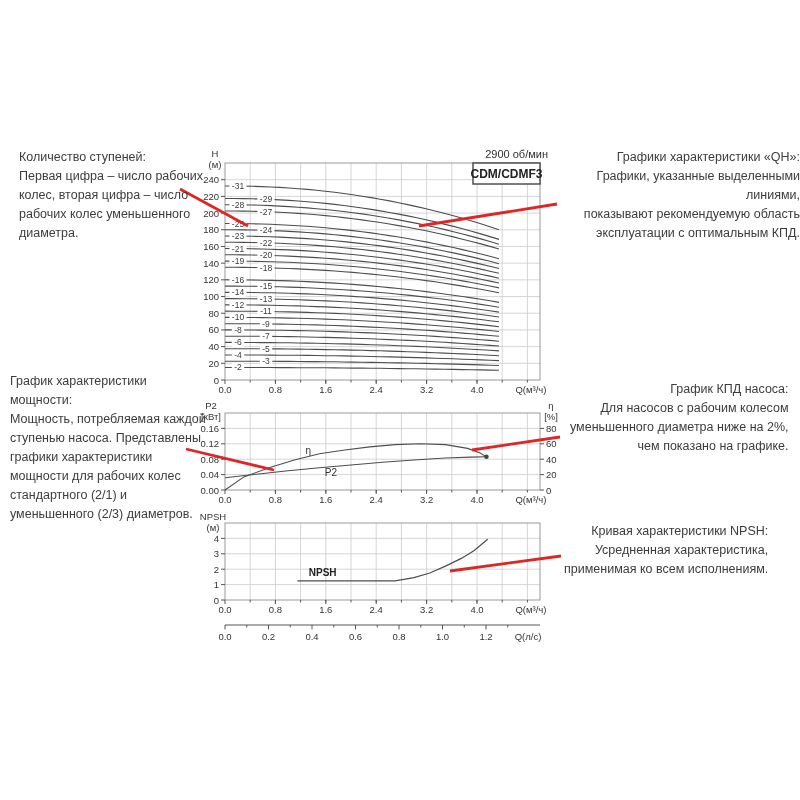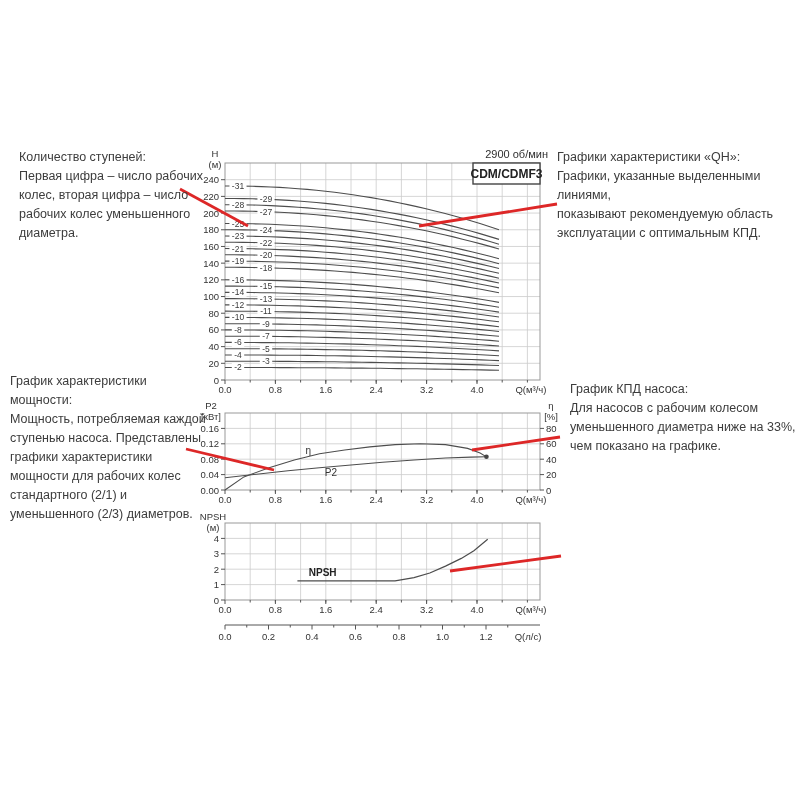--- a/index.html
+++ b/index.html
@@ -1,21 +1,21 @@
 <!DOCTYPE html>
 <html><head>
 <meta charset="utf-8">
 <style>
   html,body{margin:0;padding:0;background:#fff;}
   .page{position:relative;width:800px;height:800px;background:#fff;overflow:hidden;
         font-family:"Liberation Sans",sans-serif;}
   svg{position:absolute;left:0;top:0;}
   .note{position:absolute;white-space:pre-line;font-size:12.5px;line-height:19px;
         color:#3c3c3c;letter-spacing:0;}
-  .note.right{max-width:243px;}
+  .note.right{max-width:243px;text-align:right;}
   
   text{font-family:"Liberation Sans",sans-serif;fill:#333;}
   .tick{font-size:9.5px;}
   .axhdr{font-size:9.5px;}
   .stage{font-size:8.5px;fill:#3a3a3a;}
   .crvlbl{font-size:10px;fill:#333;}
   .npshlbl{font-size:10px;font-weight:bold;fill:#222;}
   .speed{font-size:11px;fill:#2f2f2f;}
   .titlebox{font-size:12px;font-weight:600;fill:#222;}
 </style>
@@ -369,16 +369,19 @@
   <div class="note" style="left:10px;top:372px;width:200px;">График характеристики мощности:
 Мощность, потребляемая каждой
 ступенью насоса. Представлены
 графики характеристики
 мощности для рабочих колес
 стандартного (2/1) и
 уменьшенного (2/3) диаметров.</div>
 
   <div class="note right" style="left:570px;top:380px;">График КПД насоса:
 Для насосов с рабочим колесом
-уменьшенного диаметра ниже на 33%,
+уменьшенного диаметра ниже на 2%,
 чем показано на графике.</div>
 
+  <div class="note right" style="left:564px;top:522px;">Кривая характеристики NPSH:
+Усредненная характеристика,
+применимая ко всем исполнениям.</div>
 </div>
 
 </body></html>

